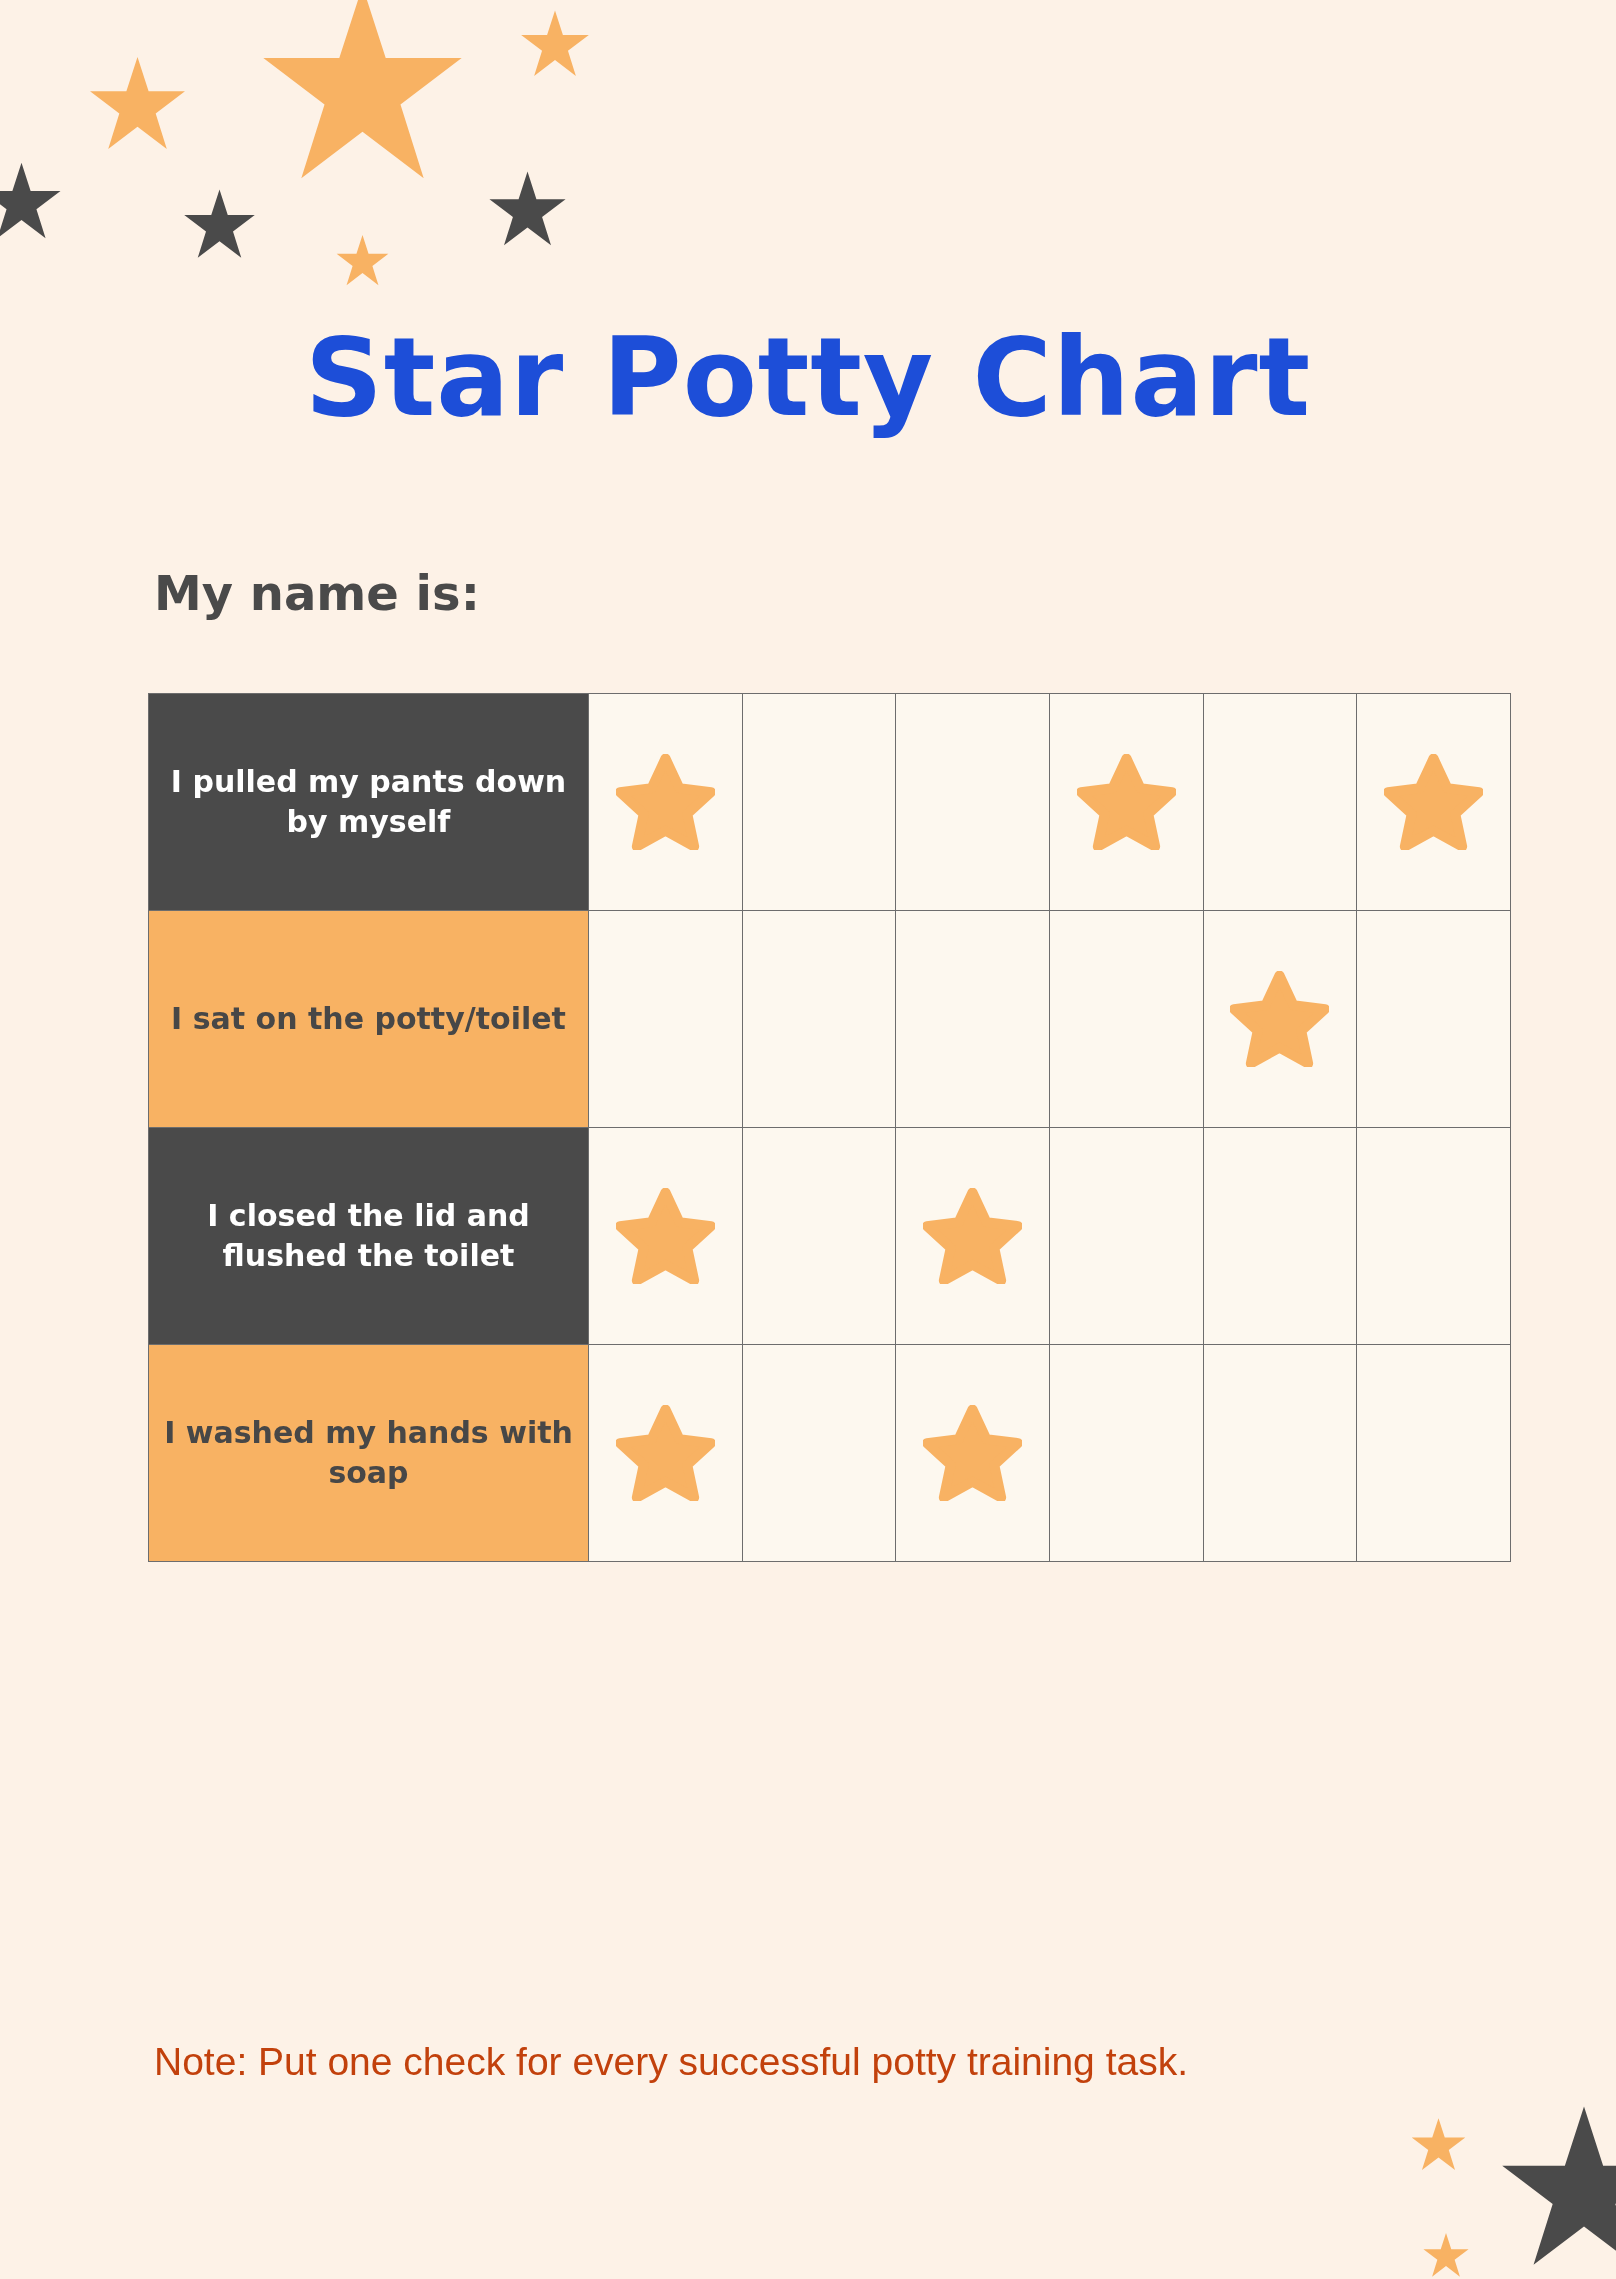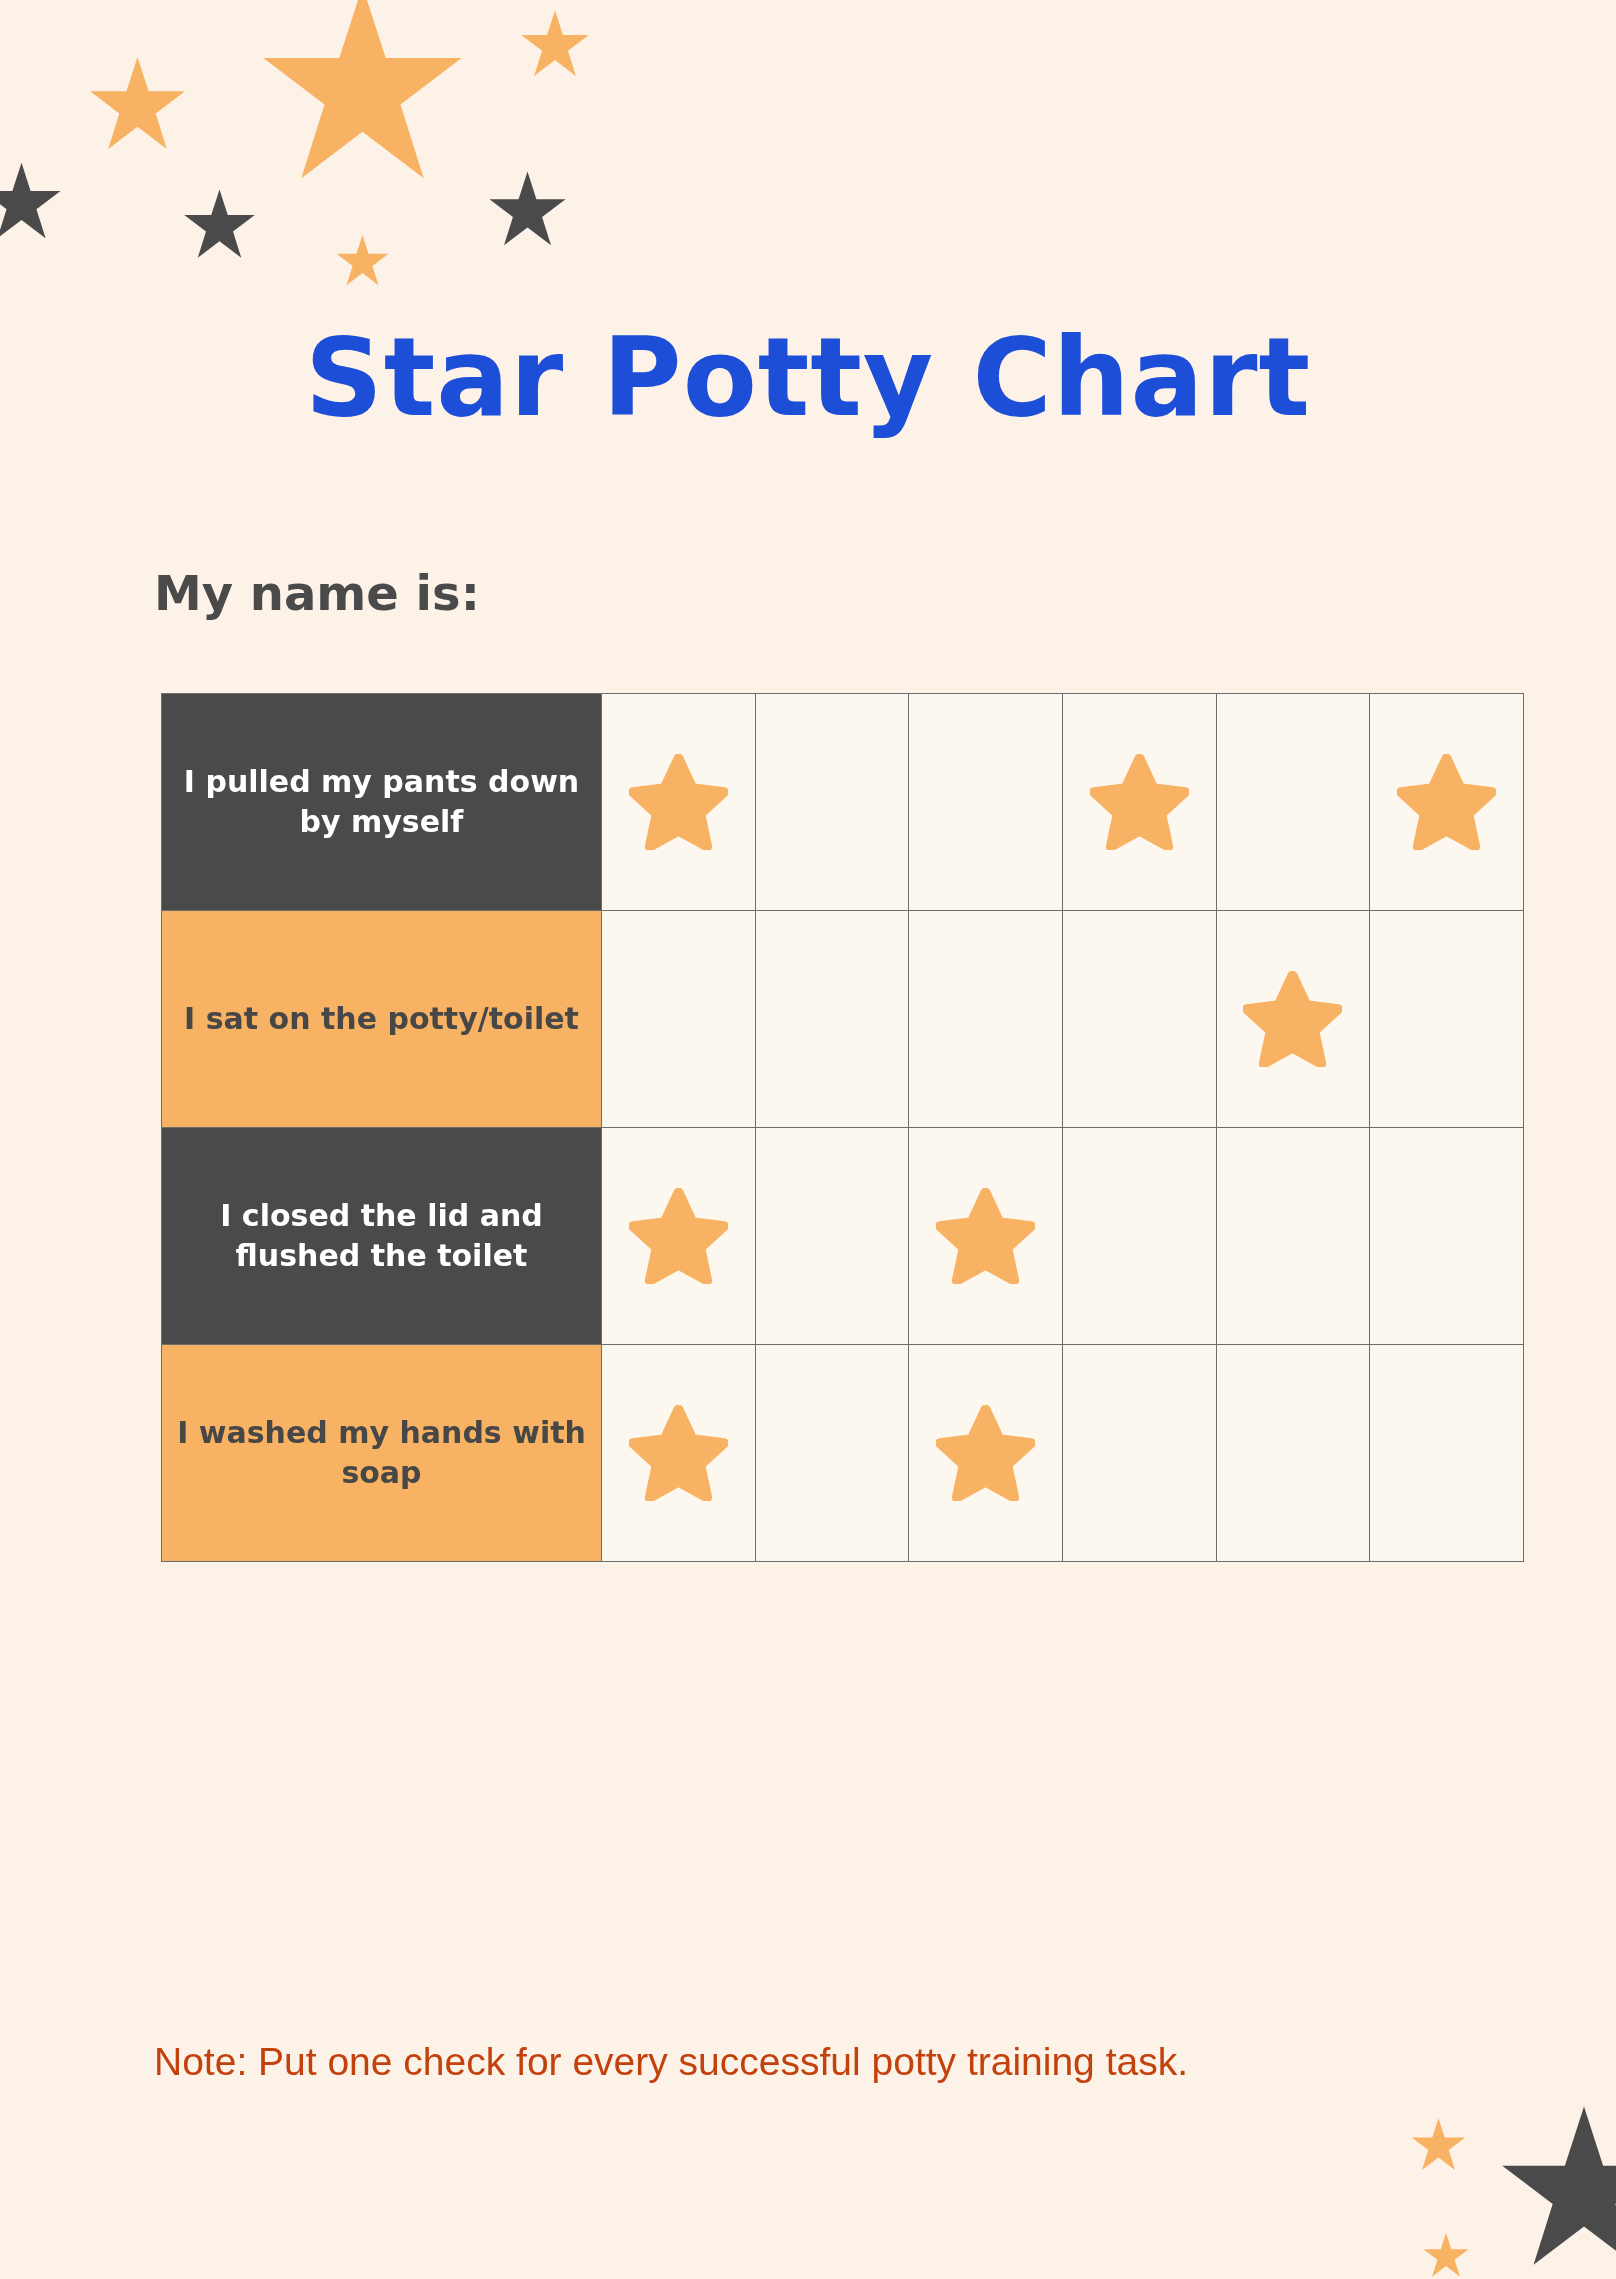--- a/index.html
+++ b/index.html
@@ -45,21 +45,21 @@
     font-weight: 800;
     color: #4a4a4a;
     font-family: "DejaVu Sans", sans-serif;
     margin-top: 46px;
   }
 
   
   .chart-wrap {
     position: absolute;
     top: 693px;
-    left: 161px;
+    left: 148px;
     width: 1363px;
   }
   table.chart {
     border-collapse: collapse;
     width: 100%;
     table-layout: fixed;
   }
   table.chart td {
     border: 1.8px solid #6d6d6d;
     height: 216px;

